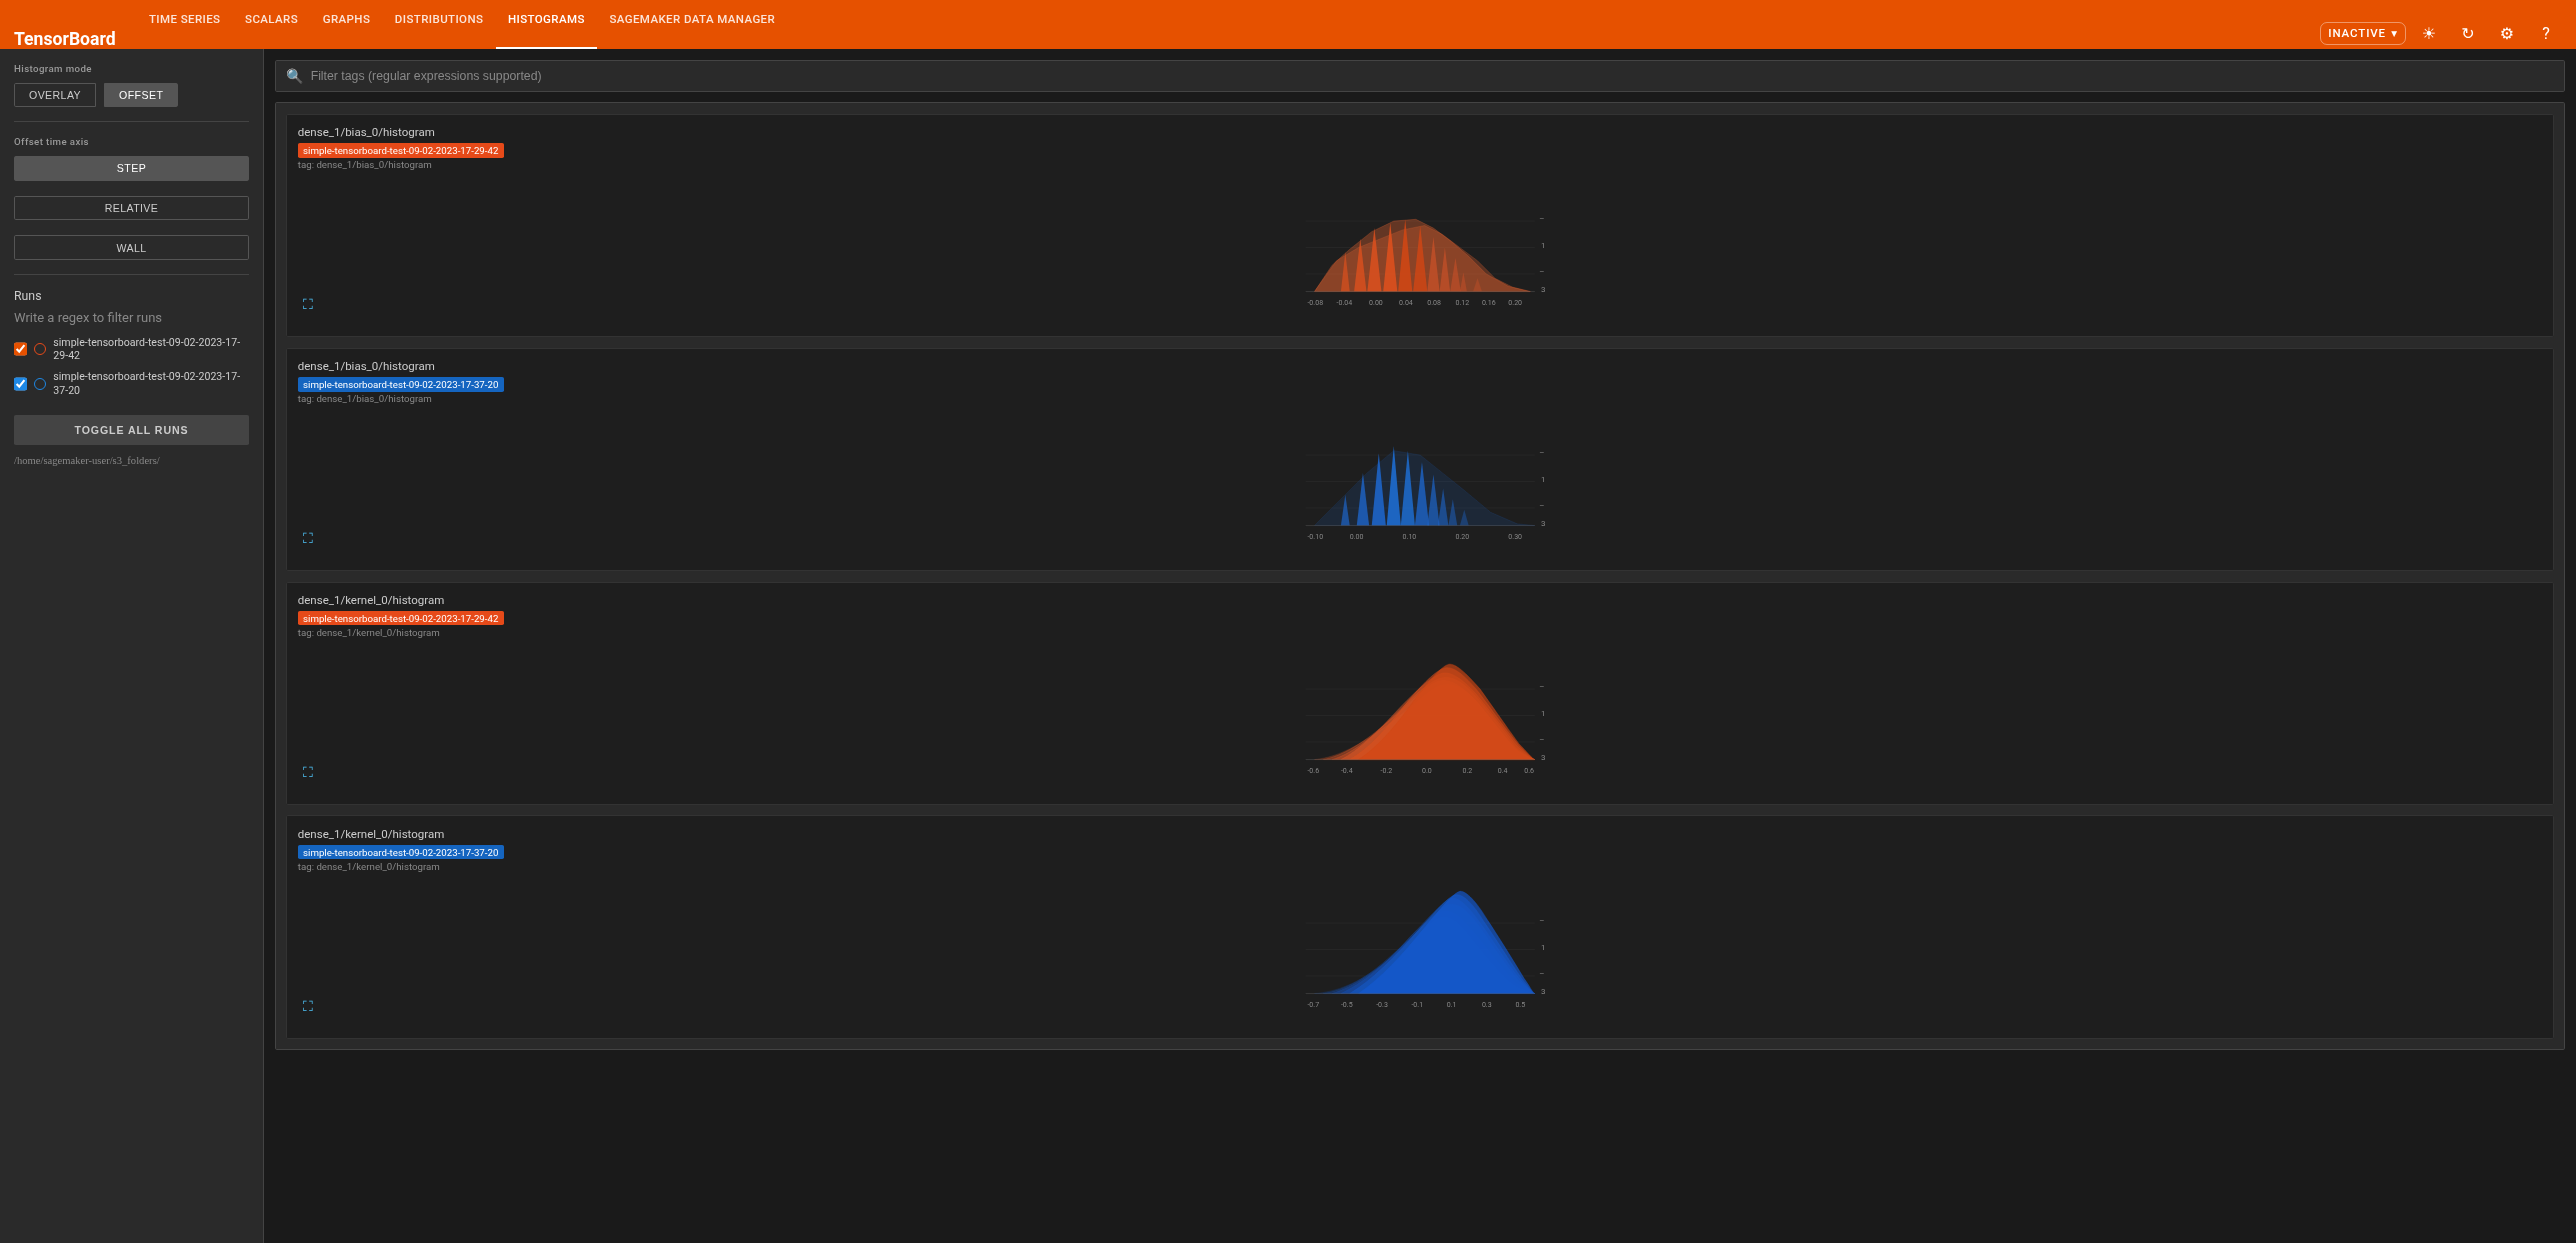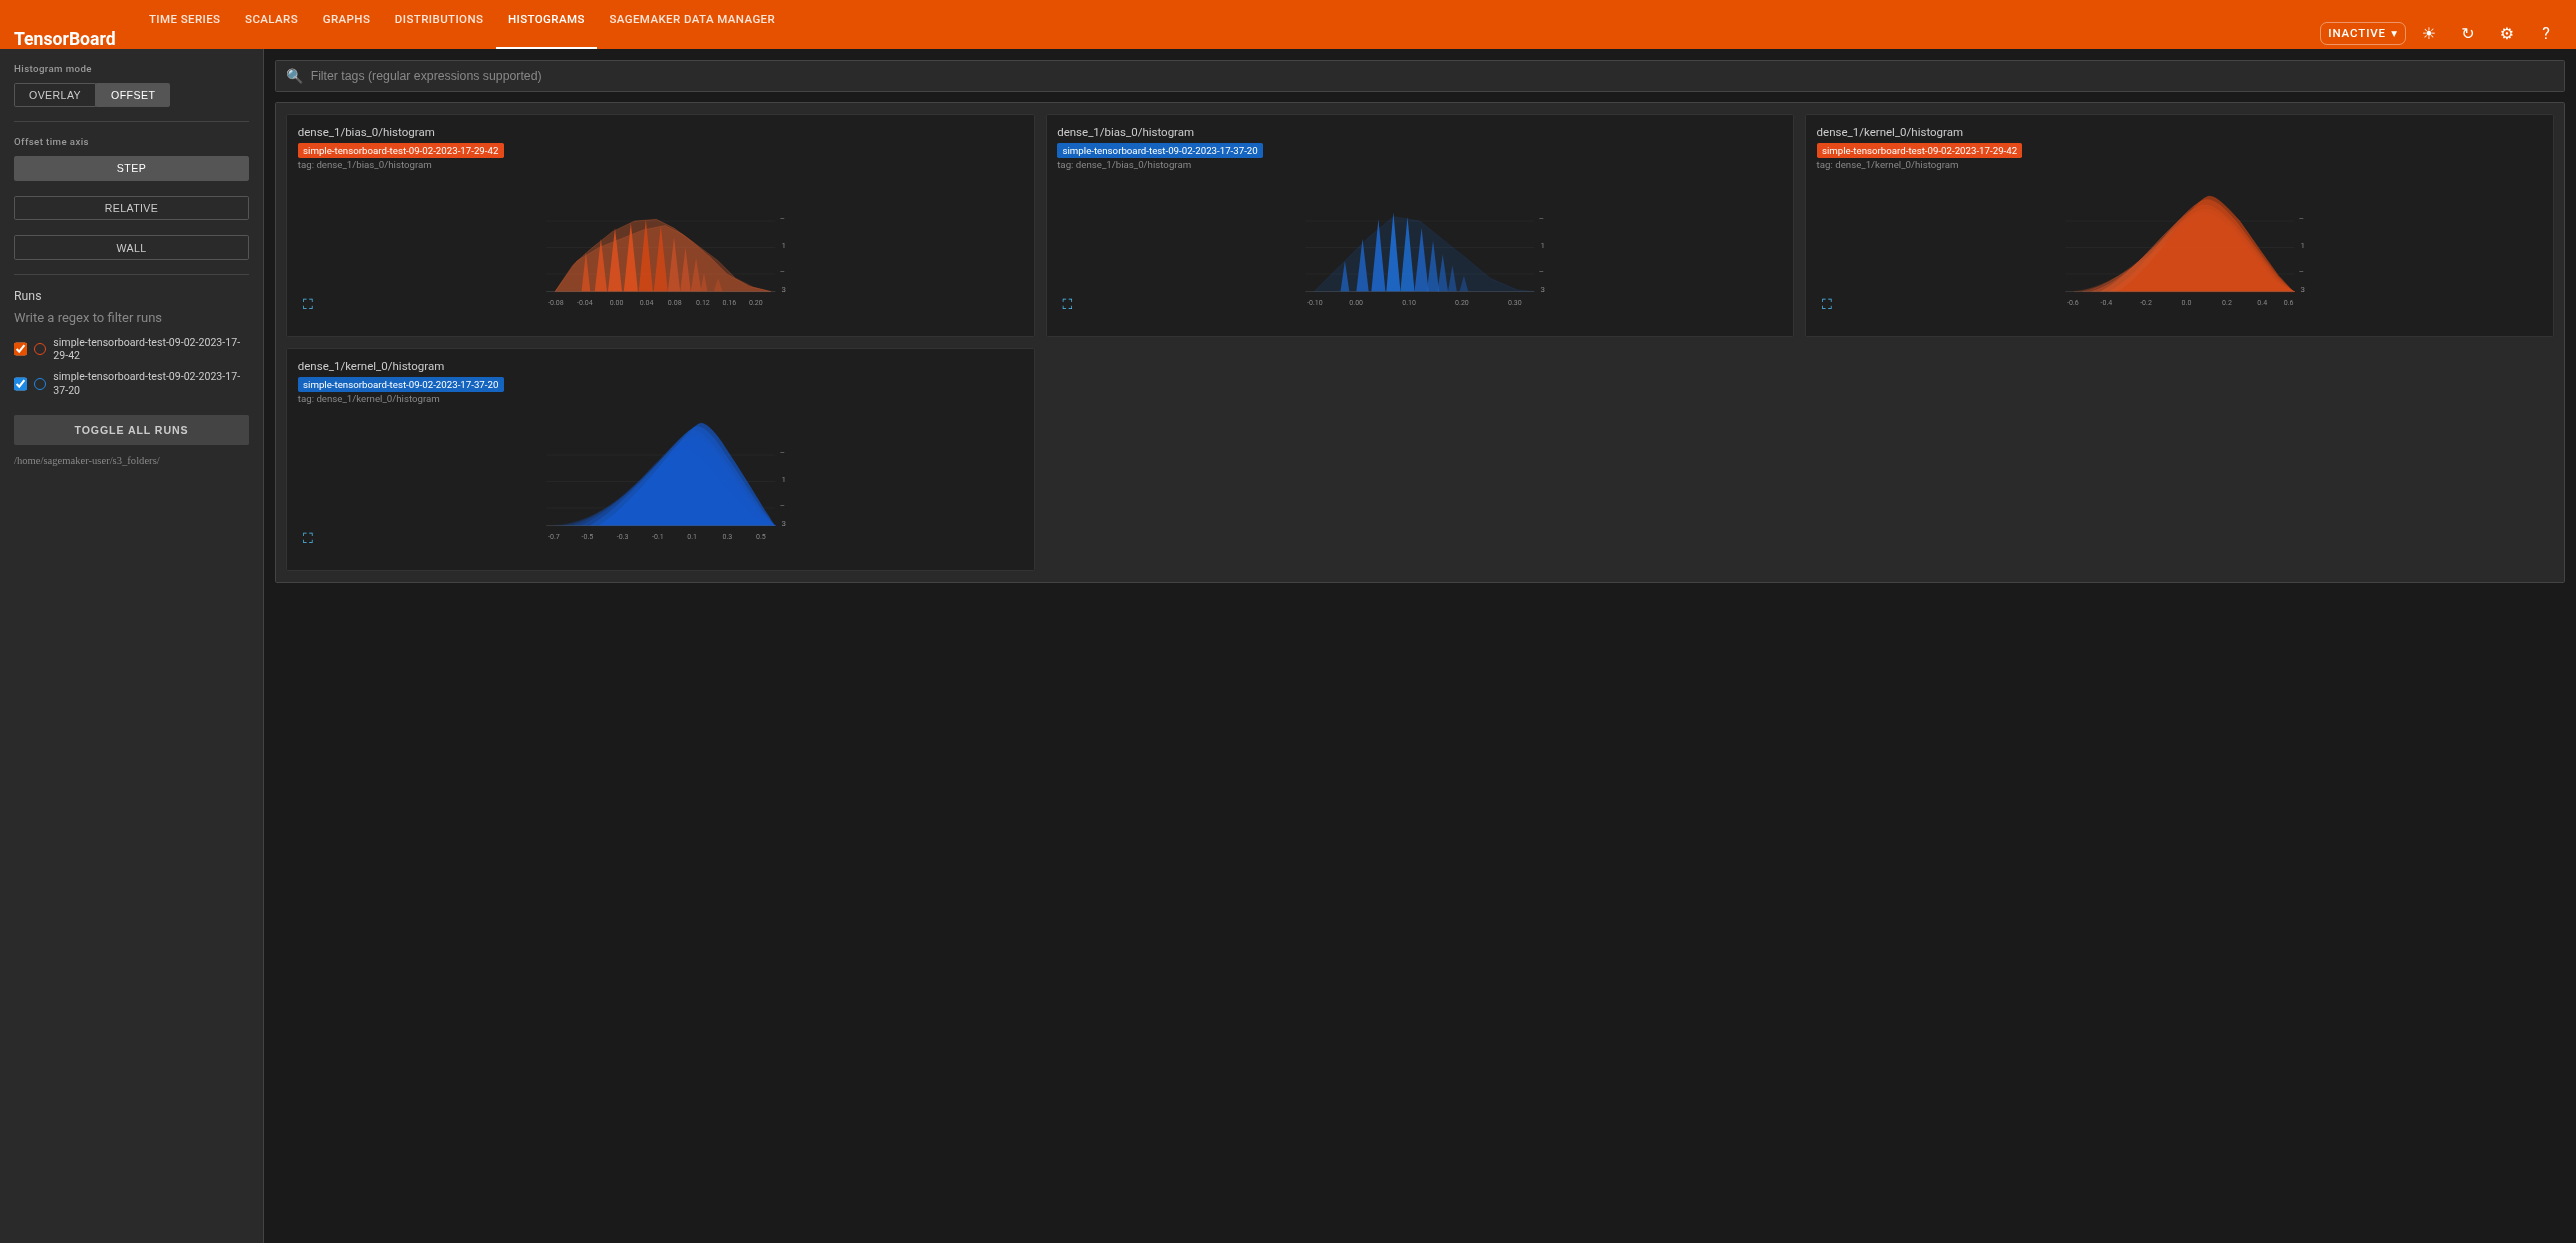--- a/index.html
+++ b/index.html
@@ -85,21 +85,21 @@
     }
     .sidebar-section-title {
       font-size: 9.7px;
       color: #999;
       font-weight: 500;
       letter-spacing: 0.4px;
       margin-bottom: 8.8px;
     }
     .mode-buttons {
       display: flex;
-      gap: 0;
+      gap: 8px;
       margin-bottom: 14px;
     }
     .mode-btn {
       padding: 5.3px 14px;
       font-size: 10.6px;
       font-weight: 500;
       cursor: pointer;
       border: 0.9px solid #555;
       background: transparent;
       color: #ccc;
@@ -236,21 +236,21 @@
     }
     .tag-group-count {
       font-size: 11.5px;
       color: #888;
       display: flex;
       align-items: center;
       gap: 5.3px;
     }
     .charts-grid {
       display: grid;
-      grid-template-columns: repeat(3, 1fr);
+      grid-template-columns: repeat(1, 1fr);
       gap: 0;
       padding: 10.6px;
       gap: 10.6px;
     }
 
     
     .chart-card {
       background: #1e1e1e;
       border: 0.9px solid #333;
       border-radius: 1.8px;

